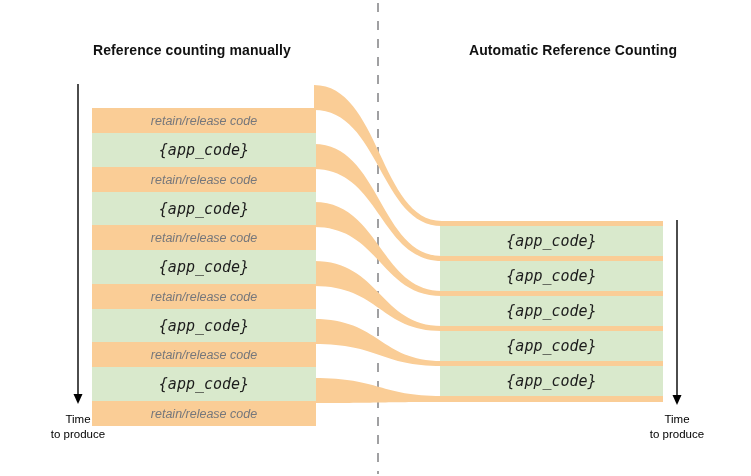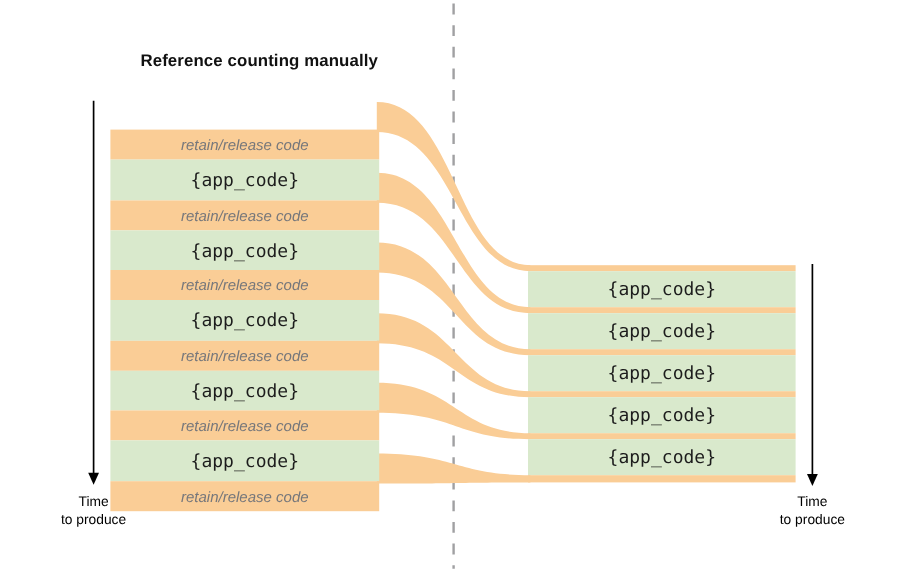--- a/index.html
+++ b/index.html
@@ -9,37 +9,38 @@
     background:#fff;
     overflow:hidden;
     font-family:"Liberation Sans", sans-serif;
   }
   .layer{position:absolute;left:0;top:0;width:751px;height:476px;}
   .title{
     position:absolute;top:42px;
     font-size:14px;font-weight:bold;color:var(--title-text,#111);
     text-align:center;letter-spacing:0.1px;
   }
-  .title.left{left:100px;width:232px;}
+  .title.left{left:76px;width:232px;}
   .title.right{left:440px;width:266px;}
   .bar{
     position:absolute;
     display:flex;align-items:center;justify-content:center;
     white-space:nowrap;
   }
   .bar.lefts{left:92px;width:224px;margin-top:23px;}
   .bar.rights{left:440px;width:223px;}
   .bar.orange{
     background:var(--flow-orange,#FACD96);
     color:var(--retain-text,#76777B);
     font-style:italic;font-size:12.5px;
   }
   .bar.green{
     background:var(--code-green,#D9E9CC);
     color:var(--code-text,#1C1C1C);
+    font-style:italic;
     font-family:"DejaVu Sans Mono", monospace;
     font-size:15px;
   }
   .strip{
     position:absolute;left:440px;width:223px;
     background:var(--flow-orange,#FACD96);
   }
   .flow{fill:var(--flow-orange,#FACD96);stroke:none;}
   .divider{stroke:var(--divider-gray,#A0A0A2);stroke-width:2;stroke-dasharray:9 9;}
   .axisline{stroke:var(--arrow-black,#000);stroke-width:1.4;}
@@ -74,20 +75,21 @@
       <polygon class="axishead" points="73.5,394 82.5,394 78,404"></polygon>
     </g>
 
     <g>
       <line class="axisline" x1="677" y1="220" x2="677" y2="396"></line>
       <polygon class="axishead" points="672.5,395 681.5,395 677,405"></polygon>
     </g>
   </svg>
 
   <div class="title left">Reference counting manually</div>
+  <div class="title right">Automatic Reference Counting</div>
 
   <div class="bar lefts orange" style="top:85px;height:25px;">retain/release code</div>
   <div class="bar lefts green" style="top:110px;height:34px;">{app_code}</div>
   <div class="bar lefts orange" style="top:144px;height:25px;">retain/release code</div>
   <div class="bar lefts green" style="top:169px;height:33px;">{app_code}</div>
   <div class="bar lefts orange" style="top:202px;height:25px;">retain/release code</div>
   <div class="bar lefts green" style="top:227px;height:34px;">{app_code}</div>
   <div class="bar lefts orange" style="top:261px;height:25px;">retain/release code</div>
   <div class="bar lefts green" style="top:286px;height:33px;">{app_code}</div>
   <div class="bar lefts orange" style="top:319px;height:25px;">retain/release code</div>

